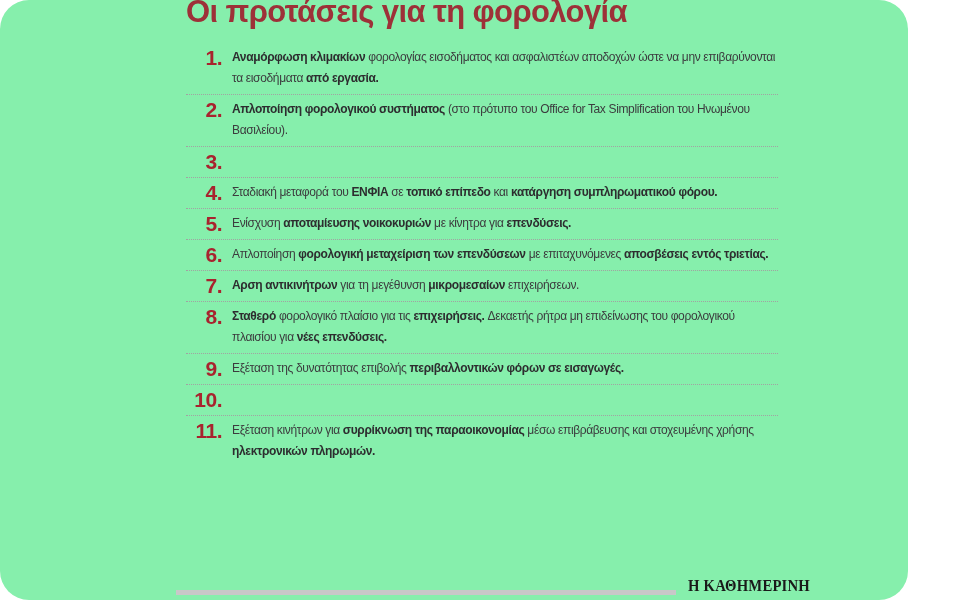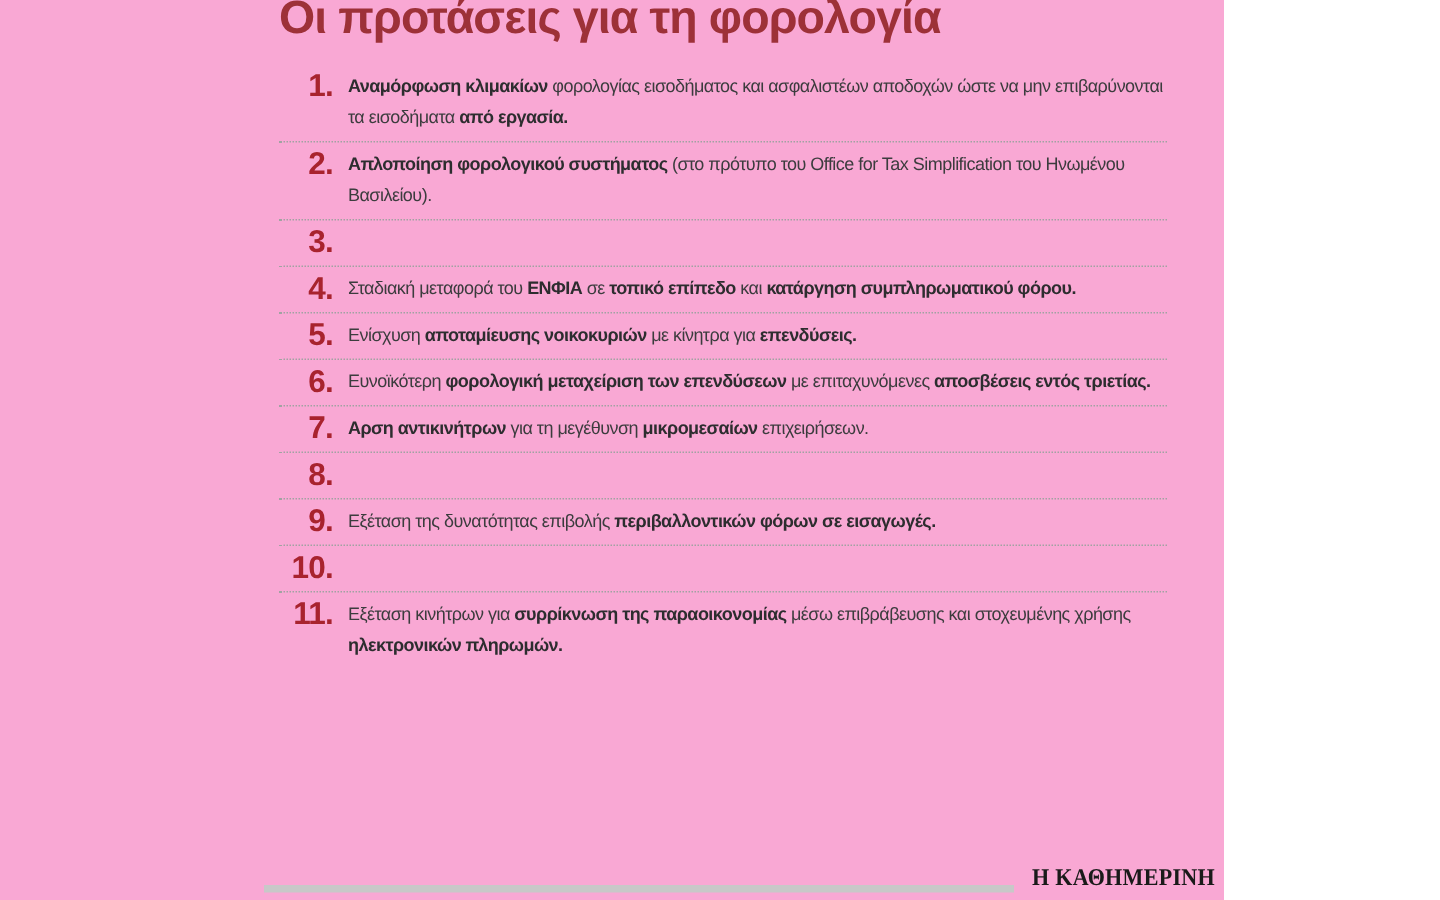--- a/index.html
+++ b/index.html
@@ -12,24 +12,25 @@
     --brand: #1a1a1a;
   }
   * { box-sizing: border-box; }
   html, body {
     margin: 0; padding: 0;
     background: #ffffff;
     font-family: "Liberation Sans", sans-serif;
   }
   .canvas {
     position: relative;
-    width: 816px;
+    width: 908px;
     height: 600px;
-    background: #f9a8d4;
+    background: #86efac;
     overflow: hidden;
+    border-radius: 29px;
   }
   .title {
     position: absolute;
     left: 186px;
     top: -7px;
     margin: 0;
     font-size: 31px;
     line-height: 38px;
     font-weight: bold;
     letter-spacing: -0.6px;
@@ -113,28 +114,29 @@
       <div class="item">
         <span class="num">4.</span>
         <p class="txt"><span>Σταδιακή μεταφορά του </span><b>ΕΝΦΙΑ </b><span>σε </span><b>τοπικό επίπεδο </b><span>και </span><b>κατάργηση συμπληρωματικού φόρου.</b></p>
       </div>
       <div class="item">
         <span class="num">5.</span>
         <p class="txt"><span>Ενίσχυση </span><b>αποταμίευσης νοικοκυριών </b><span>με κίνητρα για </span><b>επενδύσεις.</b></p>
       </div>
       <div class="item">
         <span class="num">6.</span>
-        <p class="txt"><span>Ευνοϊκότερη </span><b>φορολογική μεταχείριση των επενδύσεων </b><span>με επιταχυνόμενες </span><b>αποσβέσεις εντός τριετίας.</b></p>
+        <p class="txt"><span>Απλοποίηση </span><b>φορολογική μεταχείριση των επενδύσεων </b><span>με επιταχυνόμενες </span><b>αποσβέσεις εντός τριετίας.</b></p>
       </div>
       <div class="item">
         <span class="num">7.</span>
         <p class="txt"><b>Αρση αντικινήτρων </b><span>για τη μεγέθυνση </span><b>μικρομεσαίων </b><span>επιχειρήσεων.</span></p>
       </div>
       <div class="item">
         <span class="num">8.</span>
+        <p class="txt"><b>Σταθερό </b><span>φορολογικό πλαίσιο για τις </span><b>επιχειρήσεις. </b><span>Δεκαετής ρήτρα μη επιδείνωσης του φορολογικού πλαισίου για </span><b>νέες επενδύσεις.</b></p>
       </div>
       <div class="item">
         <span class="num">9.</span>
         <p class="txt"><span>Εξέταση της δυνατότητας επιβολής </span><b>περιβαλλοντικών φόρων σε εισαγωγές.</b></p>
       </div>
       <div class="item">
         <span class="num">10.</span>
       </div>
       <div class="item">
         <span class="num">11.</span>

